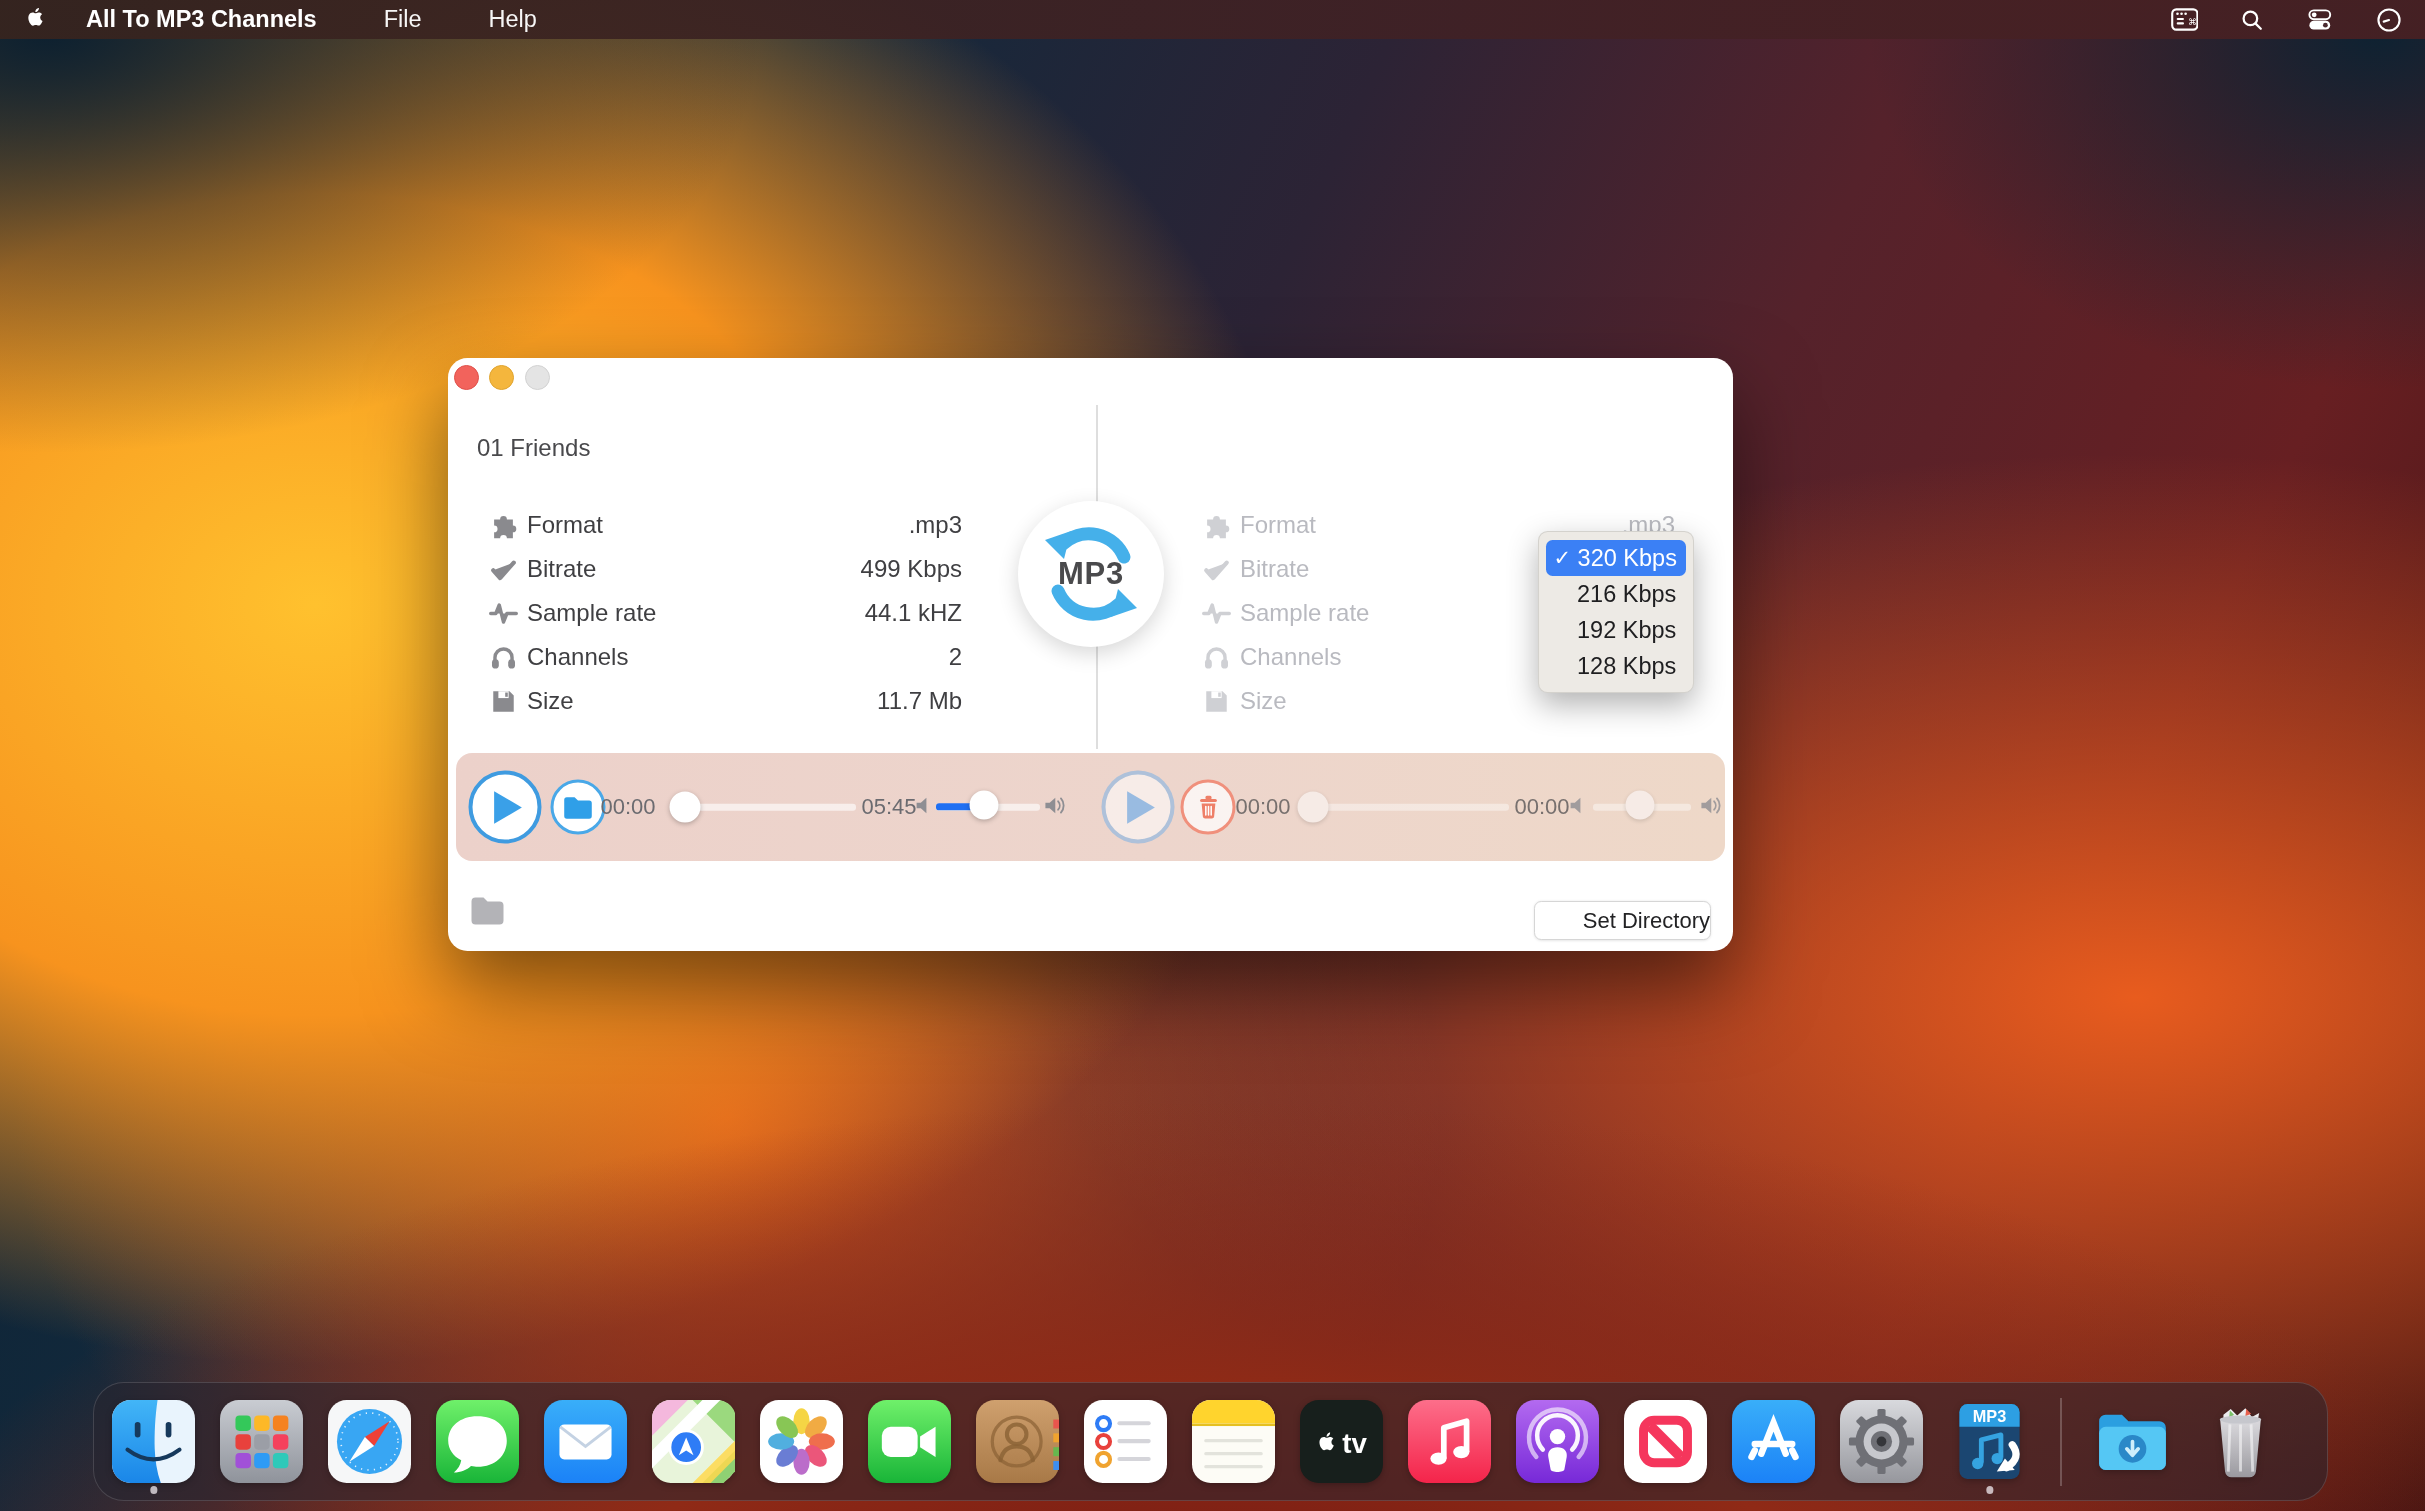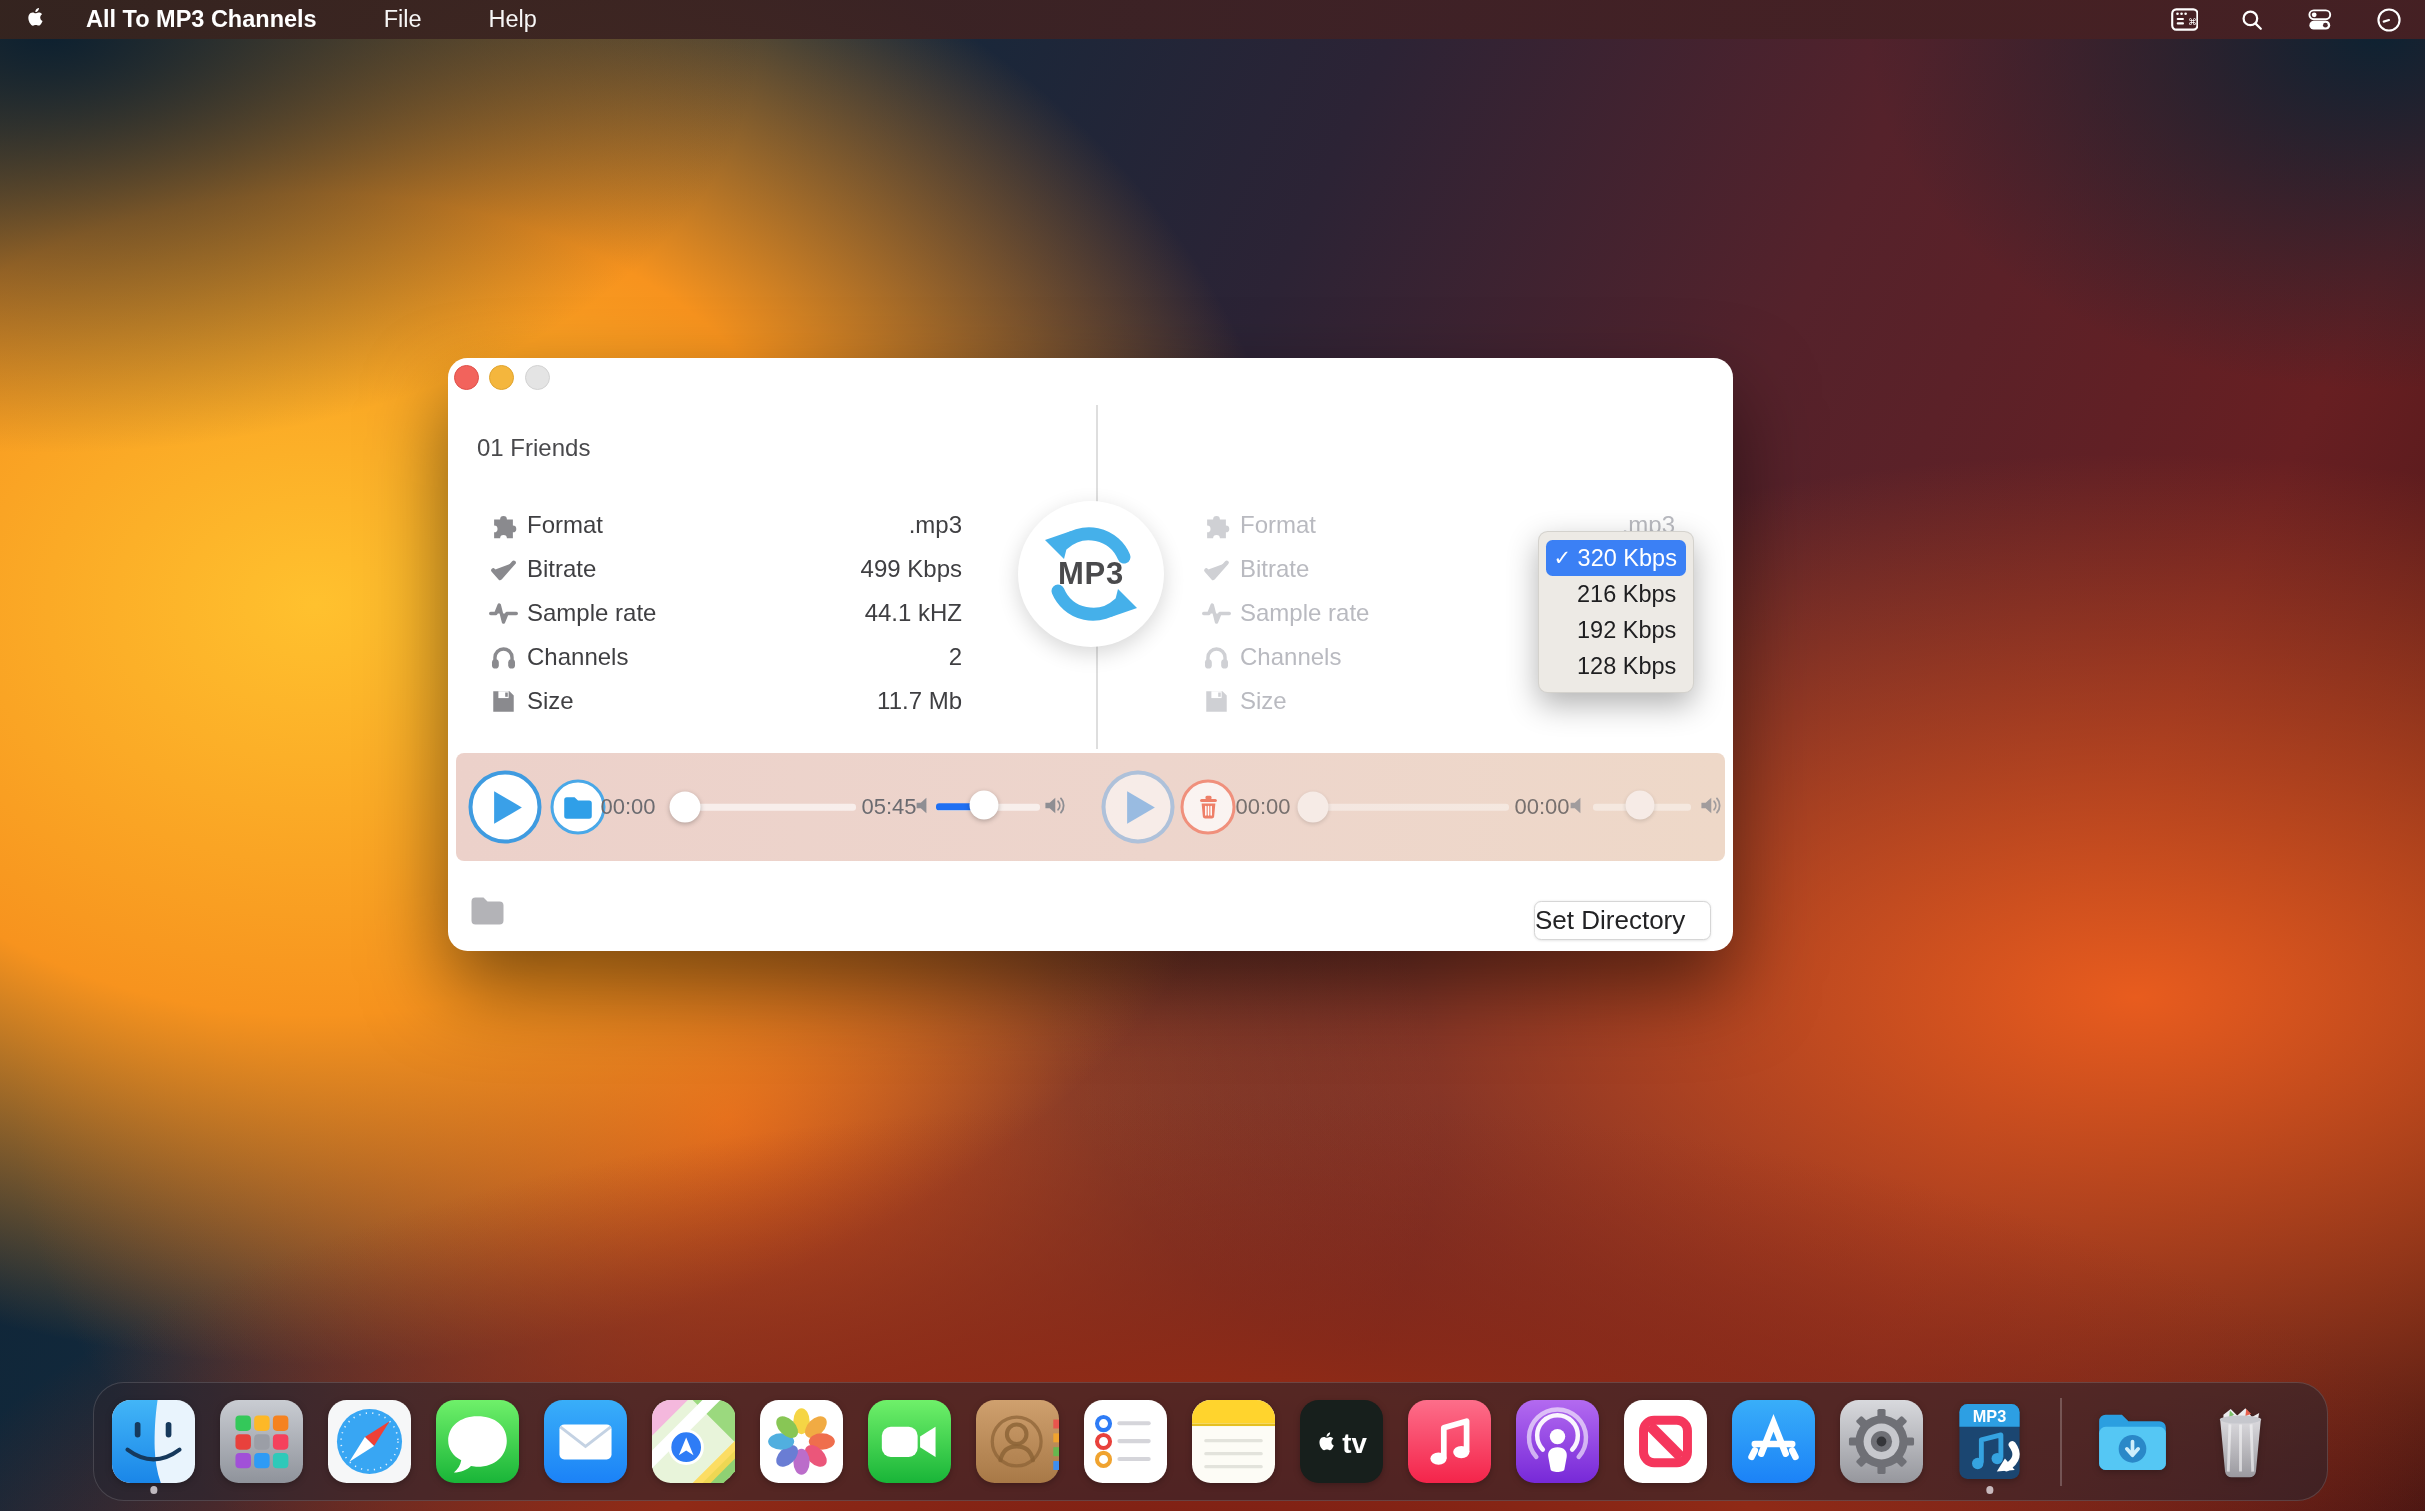--- a/index.html
+++ b/index.html
@@ -59,21 +59,21 @@
 
   
   .popup{position:absolute;left:1090px;top:173px;width:156px;padding:8px 0;
     background:#edeae5;border:0.8px solid rgba(0,0,0,.10);border-radius:9.7px;
     box-shadow:0 11.3px 31px rgba(0,0,0,.30);z-index:20;box-sizing:border-box;}
   .popup-item{display:flex;align-items:center;height:36px;font-size:23.5px;color:#1e1e20;padding-left:38px;}
   .popup-item.selected{margin:0 7.3px;padding-left:7.3px;border-radius:6.5px;background:#3b80f5;color:#fff;}
   .popup-item .check{width:24px;font-size:21px;}
 
   
-  .player-band{position:absolute;left:8px;top:395px;width:1269px;height:108px;border-radius:8px;
+  .player-band{position:absolute;left:8px;top:395px;width:1269px;height:108px;border-radius:16px;
     background:linear-gradient(90deg,#ecd1ca 0%, #edd5cc 55%, #eed8c8 100%);text-align:right;}
   .pb-abs{position:absolute;transform:translate(-50%,-50%);}
   .btn-round{border-radius:50%;background:#fff;display:flex;align-items:center;justify-content:center;box-sizing:border-box;}
   .btn-play{width:73px;height:73px;border:4px solid #3f9be0;}
   .btn-play svg{margin-left:6.5px;}
   .btn-small{width:55px;height:55px;border:3.2px solid #49a8e8;}
   .time{font-size:22px;color:#6b6b70;white-space:nowrap;}
   .track{position:absolute;height:6.5px;border-radius:3.2px;background:rgba(255,255,255,.62);transform:translateY(-50%);}
   .track-fill{position:absolute;height:7.3px;border-radius:3.2px;background:#1f6ff2;transform:translateY(-50%);}
   .thumb{position:absolute;width:31px;height:31px;border-radius:50%;background:#fff;
@@ -81,22 +81,22 @@
   .right-side .btn-play{border-color:rgba(85,140,200,.45);background:rgba(255,255,255,.55);}
   .btn-trash{width:55px;height:55px;border:3.2px solid #f0907c;background:rgba(255,255,255,.72);}
   .right-side .track{background:rgba(255,255,255,.42);}
   .right-side .thumb{background:#f6ebe6;box-shadow:0 1.6px 4px rgba(0,0,0,.14);}
   .right-side .time{color:#77706e;}
 
   
   .footer-folder{position:absolute;left:21px;top:537px;}
   .set-dir{position:absolute;left:1086px;top:543px;width:175px;height:37px;
     background:#fff;border:0.8px solid #d6d6d6;border-radius:7.3px;
-    box-shadow:0 0.8px 2.4px rgba(0,0,0,.10);display:flex;align-items:center;justify-content:flex-start;
-    font-size:26px;color:#232325;}
+    box-shadow:0 0.8px 2.4px rgba(0,0,0,.10);display:flex;align-items:center;justify-content:flex-end;
+    font-size:22px;color:#232325;}
 
   
   .dock{position:absolute;left:93px;top:1382px;width:2235px;height:119px;z-index:30;
     border-radius:31px;background:rgba(38,36,48,.55);border:0.8px solid rgba(255,255,255,.14);
     display:flex;align-items:center;gap:25px;padding:0 18px;box-sizing:border-box;}
   .dock-item{width:83px;height:83px;position:relative;flex:0 0 auto;}
   .dock-item svg{width:83px;height:83px;display:block;filter:drop-shadow(0 2.4px 3.2px rgba(0,0,0,.25));}
   .dock-item.running::after{content:'';position:absolute;left:50%;bottom:-10.5px;width:7.3px;height:7.3px;
     border-radius:50%;background:rgba(240,235,240,.75);transform:translateX(-50%);}
   .dock-divider{width:1.6px;height:88px;background:rgba(255,255,255,.22);margin:0 4px;flex:0 0 auto;}

